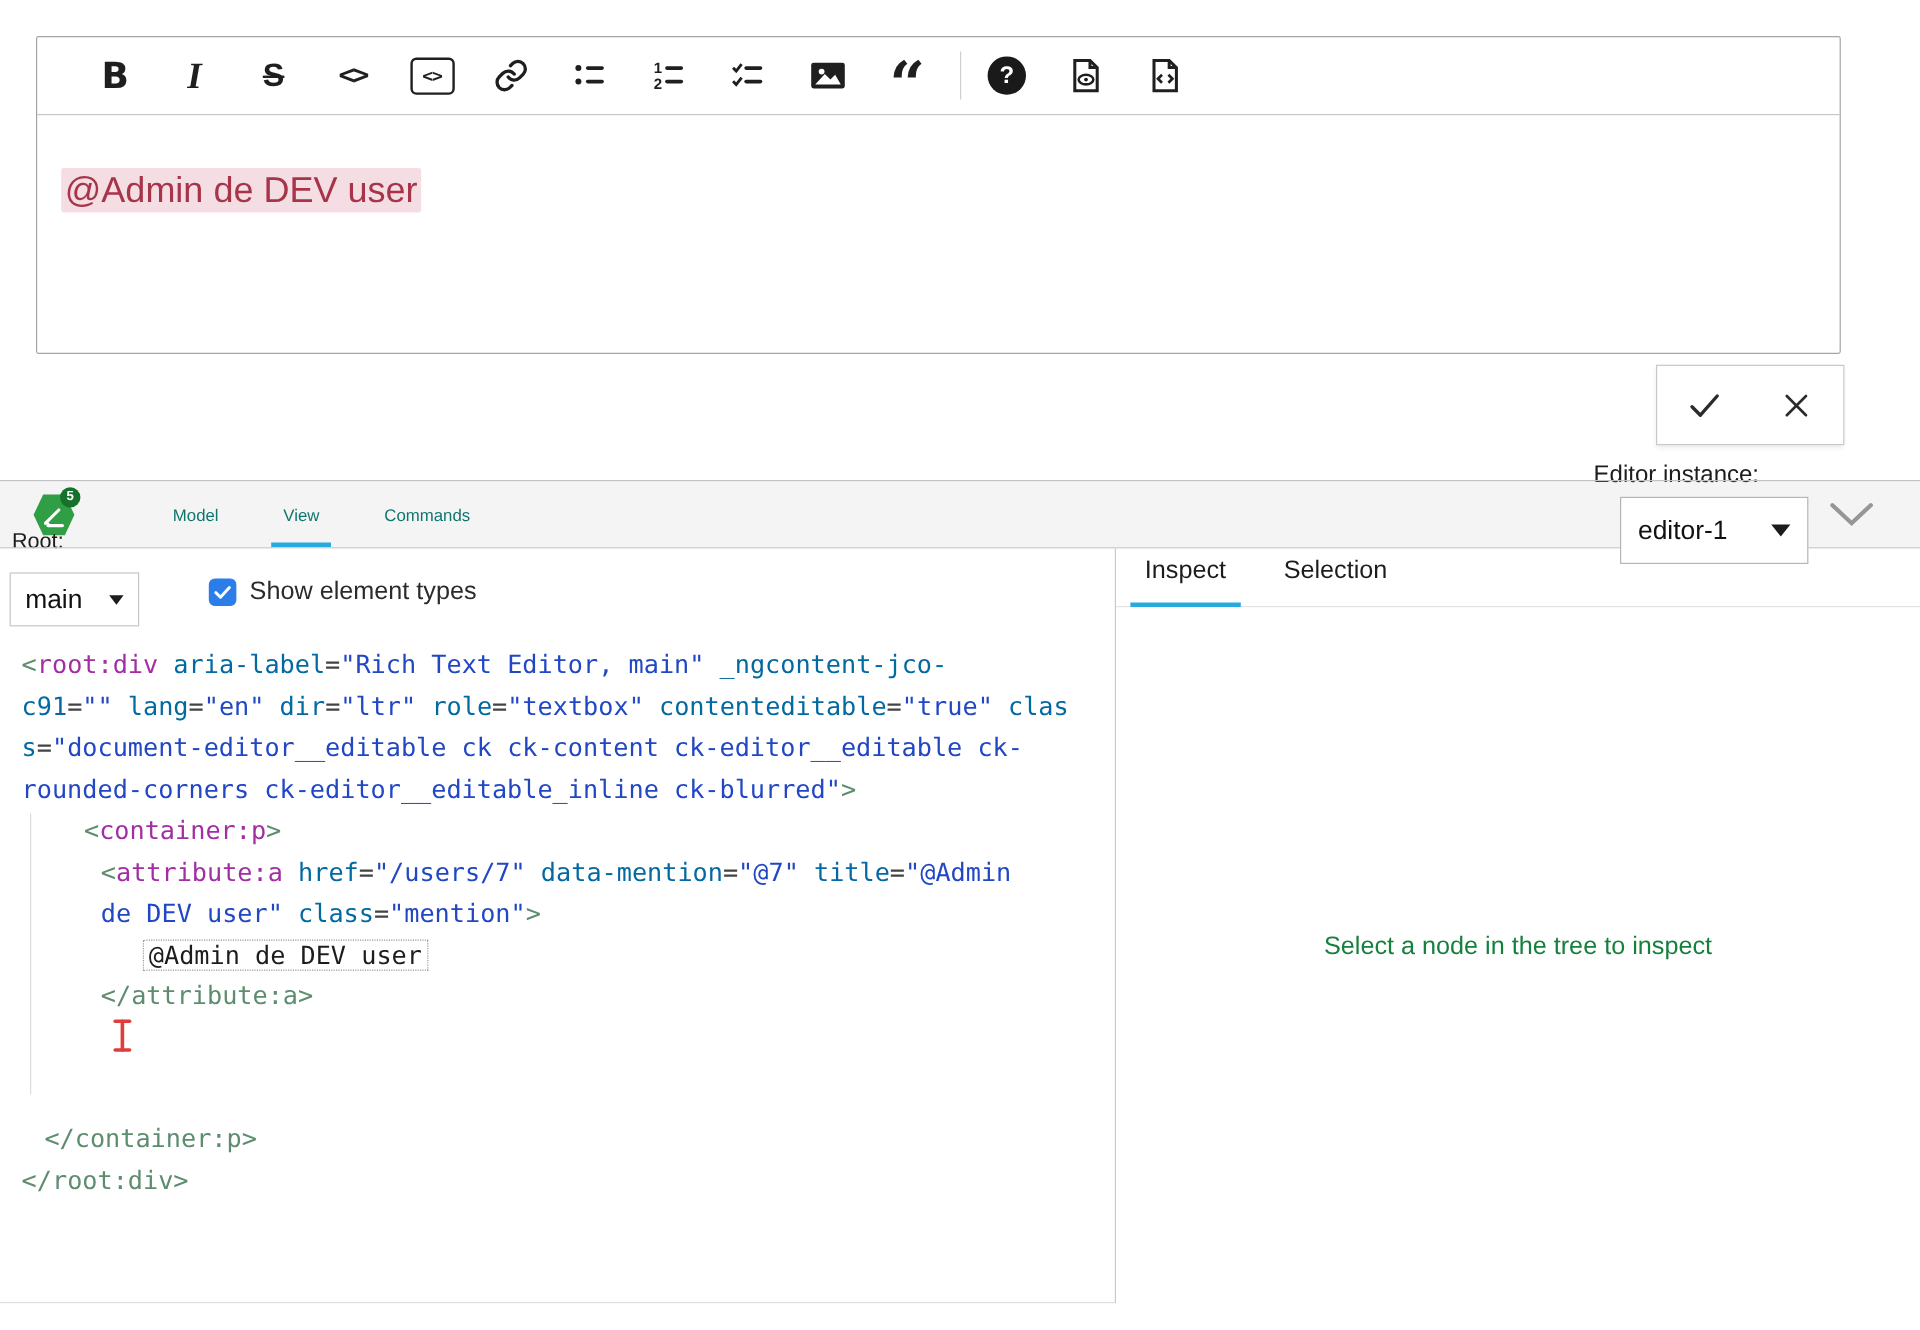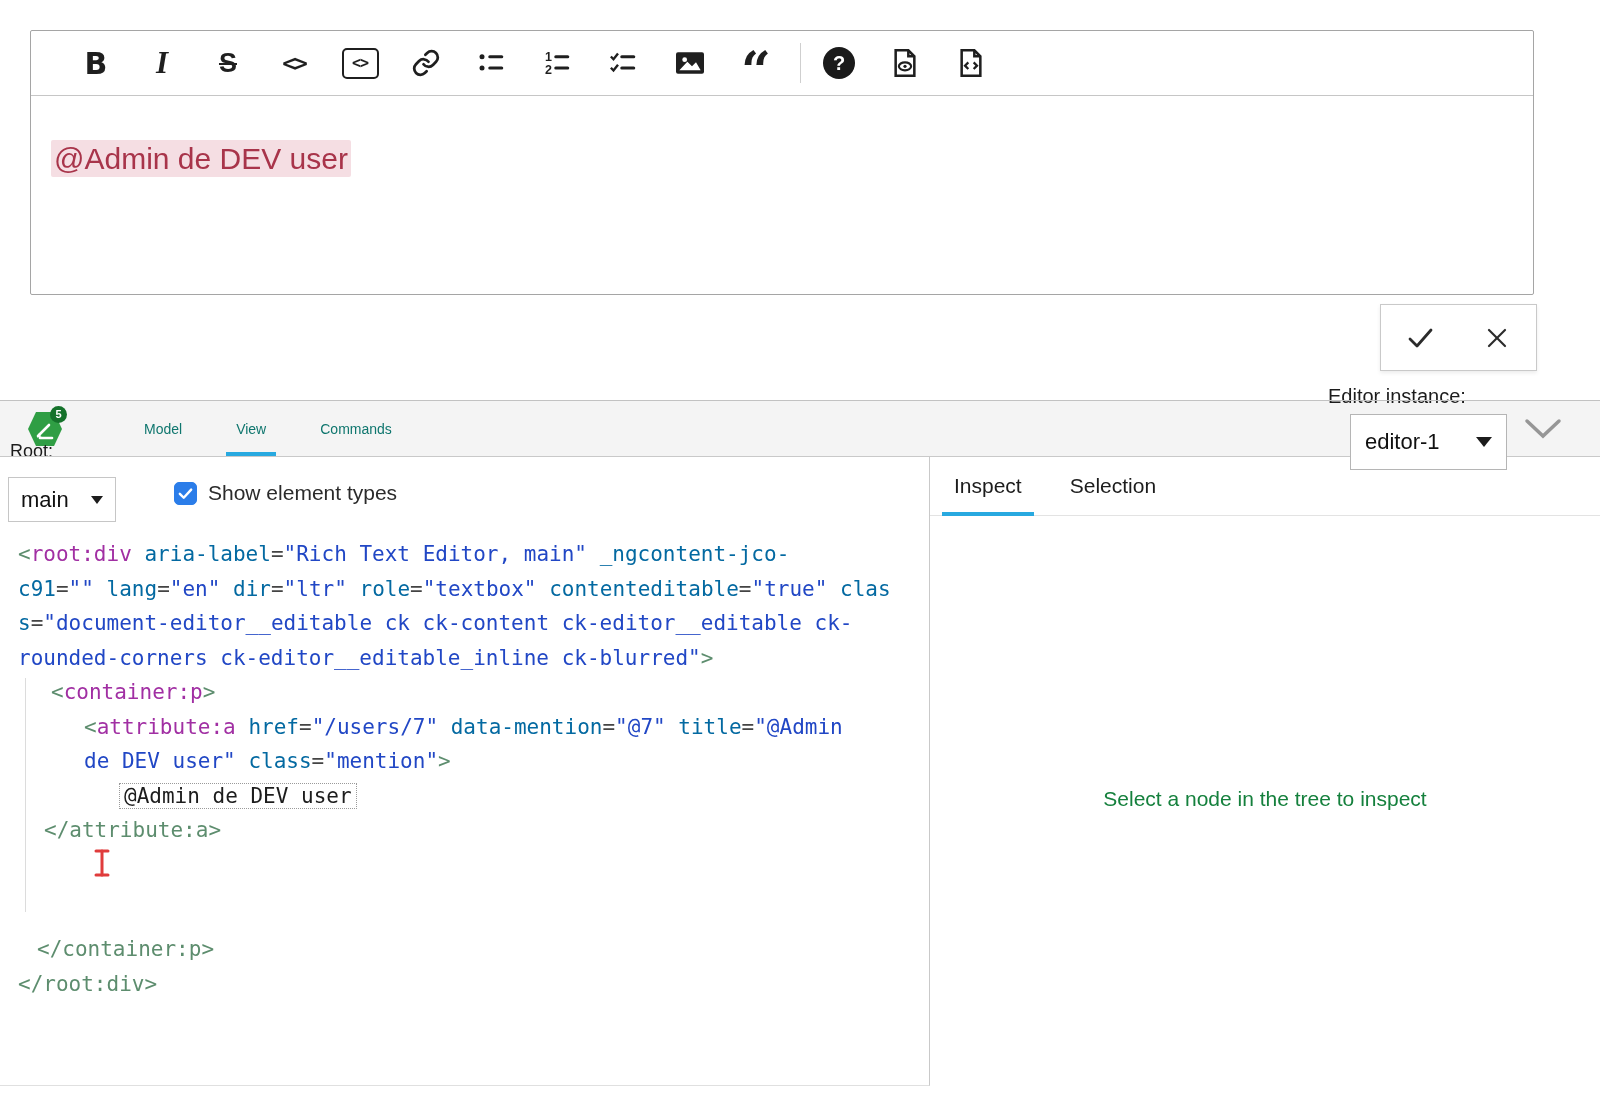--- a/index.html
+++ b/index.html
@@ -43,21 +43,21 @@
   .htab.active{box-shadow:inset 0 -4px 0 #28a9e0;}
   .instance-select{position:absolute;left:1350px;top:414px;width:157px;height:56px;background:#fff;
     border:1px solid #b5b5b5;z-index:9;display:flex;align-items:center;justify-content:space-between;
     padding:0 14px;font-size:22px;color:#111;box-sizing:border-box;cursor:pointer;}
   .caret-down{width:0;height:0;border-left:8px solid transparent;border-right:8px solid transparent;border-top:10px solid #1c1c1c;}
   .caret-down.small{border-left-width:6px;border-right-width:6px;border-top-width:8px;}
   .collapse{position:absolute;left:1524px;top:418px;z-index:9;cursor:pointer;}
   
   .left-pane{position:absolute;left:0;top:457px;width:930px;height:629px;background:#fff;
     border-right:1px solid #c9c9c9;border-bottom:1px solid #e0e0e0;box-sizing:border-box;}
-  .right-pane{position:absolute;left:930px;top:457px;width:670px;height:629px;background:#fff;}
+  .right-pane{position:absolute;left:930px;top:447px;width:670px;height:629px;background:#fff;}
   .main-select{position:absolute;left:8px;top:20px;width:108px;height:45px;background:#fff;
     border:1px solid #c6c6c6;display:flex;align-items:center;justify-content:space-between;
     padding:0 12px;font-size:22px;color:#111;box-sizing:border-box;cursor:pointer;}
   .chkrow{position:absolute;left:174px;top:24px;display:flex;align-items:center;}
   .chkbox{width:23px;height:23px;border-radius:5px;border:1.5px solid #9a9a9a;background:#fff;
     display:flex;align-items:center;justify-content:center;box-sizing:border-box;cursor:pointer;}
   .chkbox svg{display:none;}
   .chkbox.checked{background:#2b7de9;border-color:#2b7de9;}
   .chkbox.checked svg{display:block;}
   .chklabel{margin-left:11px;font-size:21px;color:#2b2b2b;}
@@ -230,25 +230,25 @@
         </svg>
     </span>
     <span class="chklabel">Show element types</span>
   </div>
   <div class="guide"></div>
   <div class="code-tree" id="code-tree">
       <div class="cl" style="padding-left: 18px;"><span class="tk-brk">&lt;</span><span class="tk-tag">root:div</span><span class="tk-pl"> </span><span class="tk-attr">aria-label</span><span class="tk-pl">=</span><span class="tk-val">"Rich Text Editor, main"</span><span class="tk-pl"> </span><span class="tk-attr">_ngcontent-jco-</span></div>
       <div class="cl" style="padding-left: 18px;"><span class="tk-attr">c91</span><span class="tk-pl">=</span><span class="tk-val">""</span><span class="tk-pl"> </span><span class="tk-attr">lang</span><span class="tk-pl">=</span><span class="tk-val">"en"</span><span class="tk-pl"> </span><span class="tk-attr">dir</span><span class="tk-pl">=</span><span class="tk-val">"ltr"</span><span class="tk-pl"> </span><span class="tk-attr">role</span><span class="tk-pl">=</span><span class="tk-val">"textbox"</span><span class="tk-pl"> </span><span class="tk-attr">contenteditable</span><span class="tk-pl">=</span><span class="tk-val">"true"</span><span class="tk-pl"> </span><span class="tk-attr">clas</span></div>
       <div class="cl" style="padding-left: 18px;"><span class="tk-attr">s</span><span class="tk-pl">=</span><span class="tk-val">"document-editor__editable ck ck-content ck-editor__editable ck-</span></div>
       <div class="cl" style="padding-left: 18px;"><span class="tk-val">rounded-corners ck-editor__editable_inline ck-blurred"</span><span class="tk-brk">&gt;</span></div>
-      <div class="cl" style="padding-left: 51px;"><span class="tk-brk">&lt;</span><span class="tk-tag">container:p</span><span class="tk-brk">&gt;</span></div>
+      <div class="cl" style="padding-left: 70px;"><span class="tk-brk">&lt;</span><span class="tk-tag">container:p</span><span class="tk-brk">&gt;</span></div>
       <div class="cl" style="padding-left: 84px;"><span class="tk-brk">&lt;</span><span class="tk-tag">attribute:a</span><span class="tk-pl"> </span><span class="tk-attr">href</span><span class="tk-pl">=</span><span class="tk-val">"/users/7"</span><span class="tk-pl"> </span><span class="tk-attr">data-mention</span><span class="tk-pl">=</span><span class="tk-val">"@7"</span><span class="tk-pl"> </span><span class="tk-attr">title</span><span class="tk-pl">=</span><span class="tk-val">"@Admin</span></div>
       <div class="cl" style="padding-left: 84px;"><span class="tk-val">de DEV user"</span><span class="tk-pl"> </span><span class="tk-attr">class</span><span class="tk-pl">=</span><span class="tk-val">"mention"</span><span class="tk-brk">&gt;</span></div>
       <div class="cl" style="padding-left: 117px;"><span class="tk-boxed">@Admin de DEV user</span></div>
-      <div class="cl" style="padding-left: 44px;"><span class="tk-brk">&lt;/</span><span class="tk-tagc">attribute:a</span><span class="tk-brk">&gt;</span></div>
+      <div class="cl" style="padding-left: 84px;"><span class="tk-brk">&lt;/</span><span class="tk-tagc">attribute:a</span><span class="tk-brk">&gt;</span></div>
       <div class="cl" style="padding-left: 84px;"><span class="caret-ibeam"><svg width="20" height="30" viewBox="0 0 20 30">
             <g stroke="#e03c3c" stroke-width="3" stroke-linecap="round">
               <line x1="4" y1="3" x2="16" y2="3"></line>
               <line x1="4" y1="27" x2="16" y2="27"></line>
               <line x1="10" y1="3" x2="10" y2="27"></line>
             </g>
           </svg></span></div>
       <div class="cl" style="padding-left: 37px; margin-top: 44px;"><span class="tk-brk">&lt;/</span><span class="tk-tagc">container:p</span><span class="tk-brk">&gt;</span></div>
       <div class="cl" style="padding-left: 18px;"><span class="tk-brk">&lt;/</span><span class="tk-tagc">root:div</span><span class="tk-brk">&gt;</span></div>
     </div>

